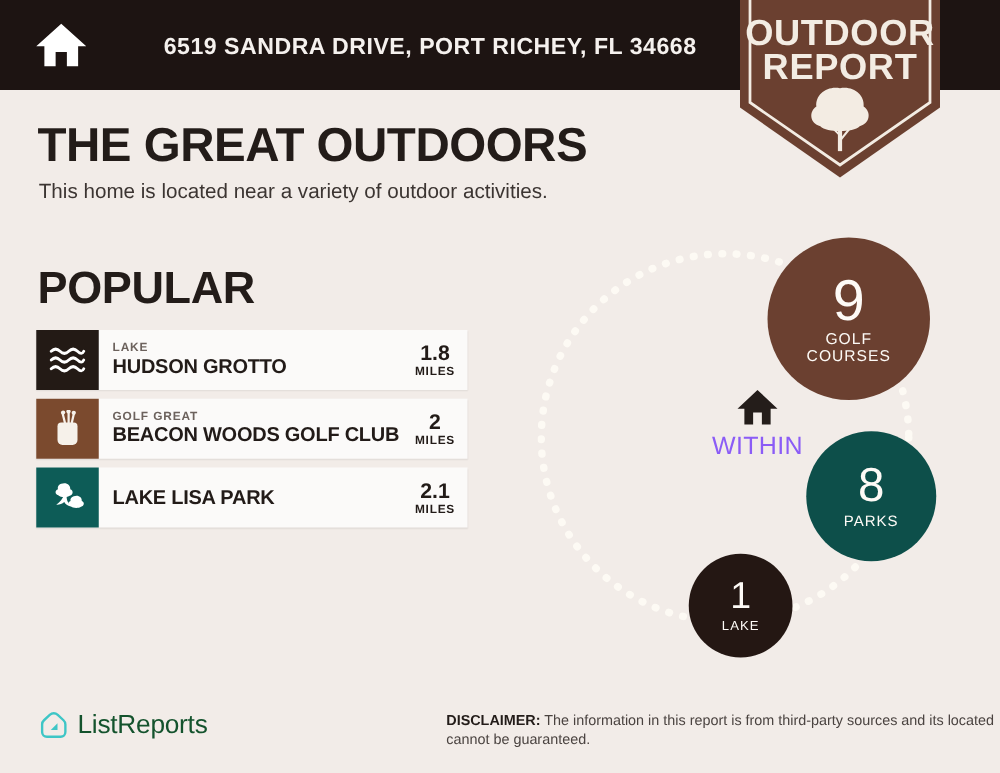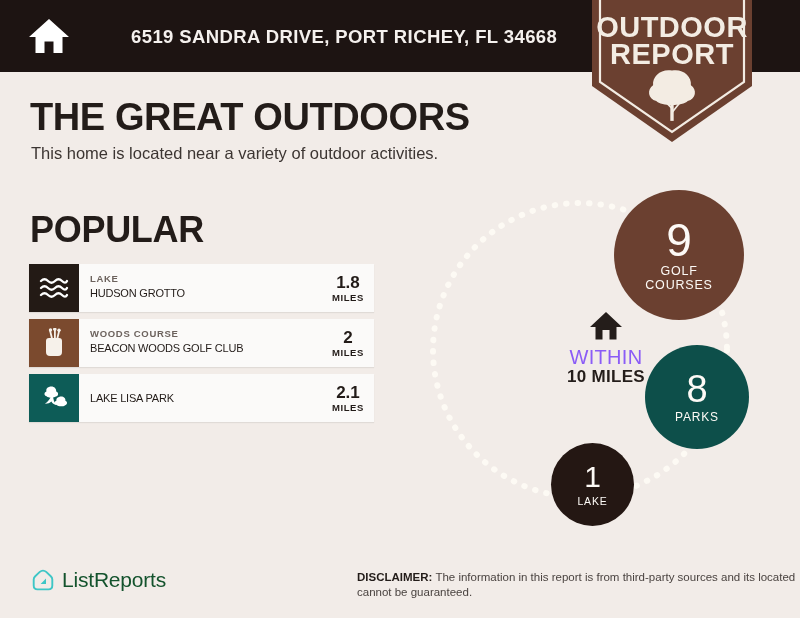--- a/index.html
+++ b/index.html
@@ -120,22 +120,22 @@
     overflow: hidden;
   }
   .row-cat {
     font-size: 9.5px;
     font-weight: bold;
     letter-spacing: 0.7px;
     color: #6c625d;
     line-height: 11px;
   }
   .row-name {
-    font-size: 11px;
-    font-weight: normal;
+    font-size: 16px;
+    font-weight: bold;
     letter-spacing: -0.2px;
     color: #221b18;
     line-height: 19px;
     white-space: nowrap;
   }
   .row-dist {
     flex: 0 0 auto;
     padding: 0 10px 0 4px;
     display: flex;
     flex-direction: column;
@@ -317,21 +317,21 @@
             <rect x="9" y="1" width="1.8" height="10" rx="0.9" transform="rotate(-14 10 6)"></rect>
             <rect x="13" y="0.5" width="1.8" height="10.5" rx="0.9"></rect>
             <rect x="16.5" y="1" width="1.8" height="10" rx="0.9" transform="rotate(13 17.4 6)"></rect>
             <circle cx="9.5" cy="2" r="1.7"></circle>
             <circle cx="13.8" cy="1.2" r="1.7"></circle>
             <circle cx="18" cy="2.2" r="1.7"></circle>
           </g>
         </svg>
       </div>
       <div class="row-text">
-        <div class="row-cat">WOODS COURSE</div>
+        <div class="row-cat">GOLF GREAT</div>
         <div class="row-name">BEACON WOODS GOLF CLUB</div>
       </div>
       <div class="row-dist">
         <div class="row-dist-num">2</div>
         <div class="row-dist-unit">MILES</div>
       </div>
     </div>
 
     <div class="row">
       <div class="row-icon" style="background:#0d5c57">
@@ -377,21 +377,20 @@
     <div class="circle" id="circle-lake">
       <div class="num">1</div>
       <div class="lbl">LAKE</div>
     </div>
 
     <div class="center-block">
       <svg class="center-home-icon" viewBox="0 0 34 32">
         <path d="M17 2 L33 17 L27.5 17 L27.5 29.5 L20.5 29.5 L20.5 20 L13.5 20 L13.5 29.5 L6.5 29.5 L6.5 17 L1 17 Z" fill="#241d1a"></path>
       </svg>
       <div class="center-line1">WITHIN</div>
-      <div class="center-line2">10 MILES</div>
     </div>
   </div>
 
   <div class="footer-logo">
     <svg class="footer-logo-mark" viewBox="0 0 24 24">
       <path d="M12 2.6 c1.3 0 2.3 0.5 3.2 1.3 l4.6 4.3 c1 0.9 1.5 2 1.5 3.3 v6.1 c0 2.2 -1.6 3.8 -3.8 3.8 h-11 c-2.2 0 -3.8 -1.6 -3.8 -3.8 v-6.1 c0 -1.3 0.5 -2.4 1.5 -3.3 l4.6 -4.3 c0.9 -0.8 1.9 -1.3 3.2 -1.3 z" fill="none" stroke="#3ec6c6" stroke-width="1.9"></path>
       <path d="M15 10.5 l-5.4 5.4 h5.4 z" fill="#3ec6c6"></path>
     </svg>
     <span class="footer-logo-text">ListReports</span>
   </div>

